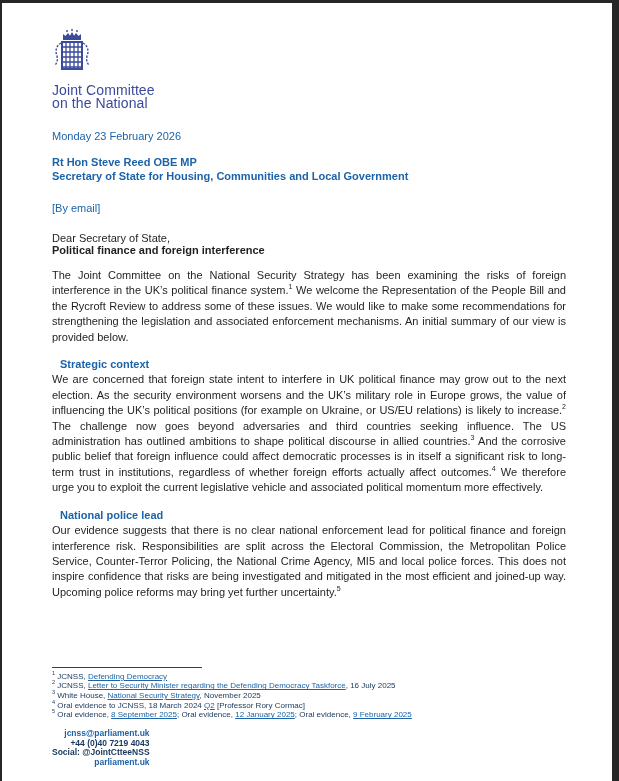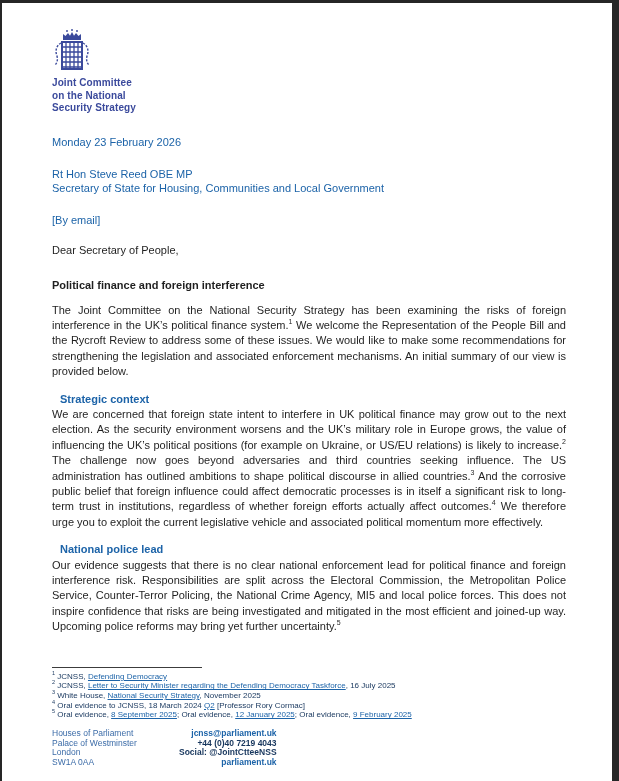--- a/index.html
+++ b/index.html
@@ -16,31 +16,31 @@
     width: 610px; height: 778px;
     background: #ffffff;
     padding: 26px 46px 13px 50px;
     display: flex; flex-direction: column;
     color: #1f1f1f;
     font-size: 11px;
   }
   
   .logo-wrap { width: 40px; height: 46px; }
   .committee-name {
-    margin-top: 2px;
-    color: #3b4a9c; font-weight: bold;
-    font-size: 10px; line-height: 12.5px;
+    margin-top: 9px;
+    color: #3b4a9c; font-weight: normal;
+    font-size: 14px; line-height: 12.5px;
     letter-spacing: 0.1px;
   }
   
   .date-line { margin-top: 21px; color: #1c63a8; }
-  .addressee { margin-top: 19px; color: #1c63a8; font-weight: normal; line-height: 14px; }
+  .addressee { margin-top: 13px; color: #1c63a8; font-weight: bold; line-height: 14px; }
   .delivery { margin-top: 19px; color: #1c63a8; }
   .salutation { margin-top: 18px; color: #1f1f1f; }
-  .subject { margin-top: 23px; font-weight: bold; color: #1f1f1f; }
+  .subject { margin-top: 0; font-weight: bold; color: #1f1f1f; }
   
   .para { margin-top: 12px; text-align: justify; line-height: 15.4px; }
   .section { margin-top: 12px; }
   .section-heading { color: #1c63a8; font-weight: bold; line-height: 15.4px; margin-left: 8px; }
   .section-body { text-align: justify; line-height: 15.4px; }
   sup { font-size: 7px; line-height: 0; vertical-align: super; }
   a.link, .link { color: #1c63a8; text-decoration: underline; cursor: pointer; }
   
   .footnote-area { margin-top: auto; }
   .footnote-rule { width: 150px; border: none; border-top: 1px solid #3c3c3c; margin: 0 0 4px 0; }
@@ -72,33 +72,32 @@
 
       <path d="M10 18 H30 M10 23 H30 M10 28 H30 M10 33 H30 M10 38 H30" stroke="#3b4a9c" stroke-width="1.3"></path>
 
       <path d="M9 14 C4 17 3 22 5 27 C6 31 5 34 3 36" stroke="#3b4a9c" stroke-width="1.4" stroke-dasharray="2.2 1.4" fill="none"></path>
       <path d="M31 14 C36 17 37 22 35 27 C34 31 35 34 37 36" stroke="#3b4a9c" stroke-width="1.4" stroke-dasharray="2.2 1.4" fill="none"></path>
     </svg>
   </div>
   <div class="committee-name">
     <div>Joint Committee</div>
     <div>on the National</div>
-    <div>Security Strategy</div>
   </div>
 
   <div class="date-line">Monday 23 February 2026</div>
 
   <div class="addressee">
     <div>Rt Hon Steve Reed OBE MP</div>
     <div>Secretary of State for Housing, Communities and Local Government</div>
   </div>
 
   <div class="delivery">[By email]</div>
 
-  <div class="salutation">Dear Secretary of People,</div>
+  <div class="salutation">Dear Secretary of State,</div>
 
   <div class="subject">Political finance and foreign interference</div>
 
   <p class="para" style="margin-bottom:0;"><span>The Joint Committee on the National Security Strategy has been examining the risks of foreign interference in the UK’s political finance system.</span><sup>1</sup><span> We welcome the Representation of the People Bill and the Rycroft Review to address some of these issues. We would like to make some recommendations for strengthening the legislation and associated enforcement mechanisms. An initial summary of our view is provided below.</span></p>
 
   <div class="section">
     <div class="section-heading">Strategic context</div>
     <div class="section-body"><span>We are concerned that foreign state intent to interfere in UK political finance may grow out to the next election. As the security environment worsens and the UK’s military role in Europe grows, the value of influencing the UK’s political positions (for example on Ukraine, or US/EU relations) is likely to increase.</span><sup>2</sup><span> The challenge now goes beyond adversaries and third countries seeking influence. The US administration has outlined ambitions to shape political discourse in allied countries.</span><sup>3</sup><span> And the corrosive public belief that foreign influence could affect democratic processes is in itself a significant risk to long-term trust in institutions, regardless of whether foreign efforts actually affect outcomes.</span><sup>4</sup><span> We therefore urge you to exploit the current legislative vehicle and associated political momentum more effectively.</span></div>
   </div>
 
@@ -109,26 +108,20 @@
 
   <div class="footnote-area">
     <hr class="footnote-rule">
     <div class="footnote"><sup>1</sup> <span><span>JCNSS, </span><a class="link" href="#">Defending Democracy</a></span></div>
     <div class="footnote"><sup>2</sup> <span><span>JCNSS, </span><a class="link" href="#">Letter to Security Minister regarding the Defending Democracy Taskforce</a><span>, 16 July 2025</span></span></div>
     <div class="footnote"><sup>3</sup> <span><span>White House, </span><a class="link" href="#">National Security Strategy</a><span>, November 2025</span></span></div>
     <div class="footnote"><sup>4</sup> <span><span>Oral evidence to JCNSS, 18 March 2024 </span><a class="link" href="#">Q2</a><span> [Professor Rory Cormac]</span></span></div>
     <div class="footnote"><sup>5</sup> <span><span>Oral evidence, </span><a class="link" href="#">8 September 2025</a><span>; Oral evidence, </span><a class="link" href="#">12 January 2025</a><span>; Oral evidence, </span><a class="link" href="#">9 February 2025</a></span></div>
 
     <div class="footer">
-      <div class="footer-address">
-        <div>Houses of Parliament</div>
-        <div>Palace of Westminster</div>
-        <div>London</div>
-        <div>SW1A 0AA</div>
-      </div>
       <div class="footer-contact">
         <div class="contact-email">jcnss@parliament.uk</div>
         <div class="contact-phone">+44 (0)40 7219 4043</div>
         <div class="contact-social">Social: @JointCtteeNSS</div>
         <div class="contact-website">parliament.uk</div>
       </div>
     </div>
   </div>
 
 </div>

